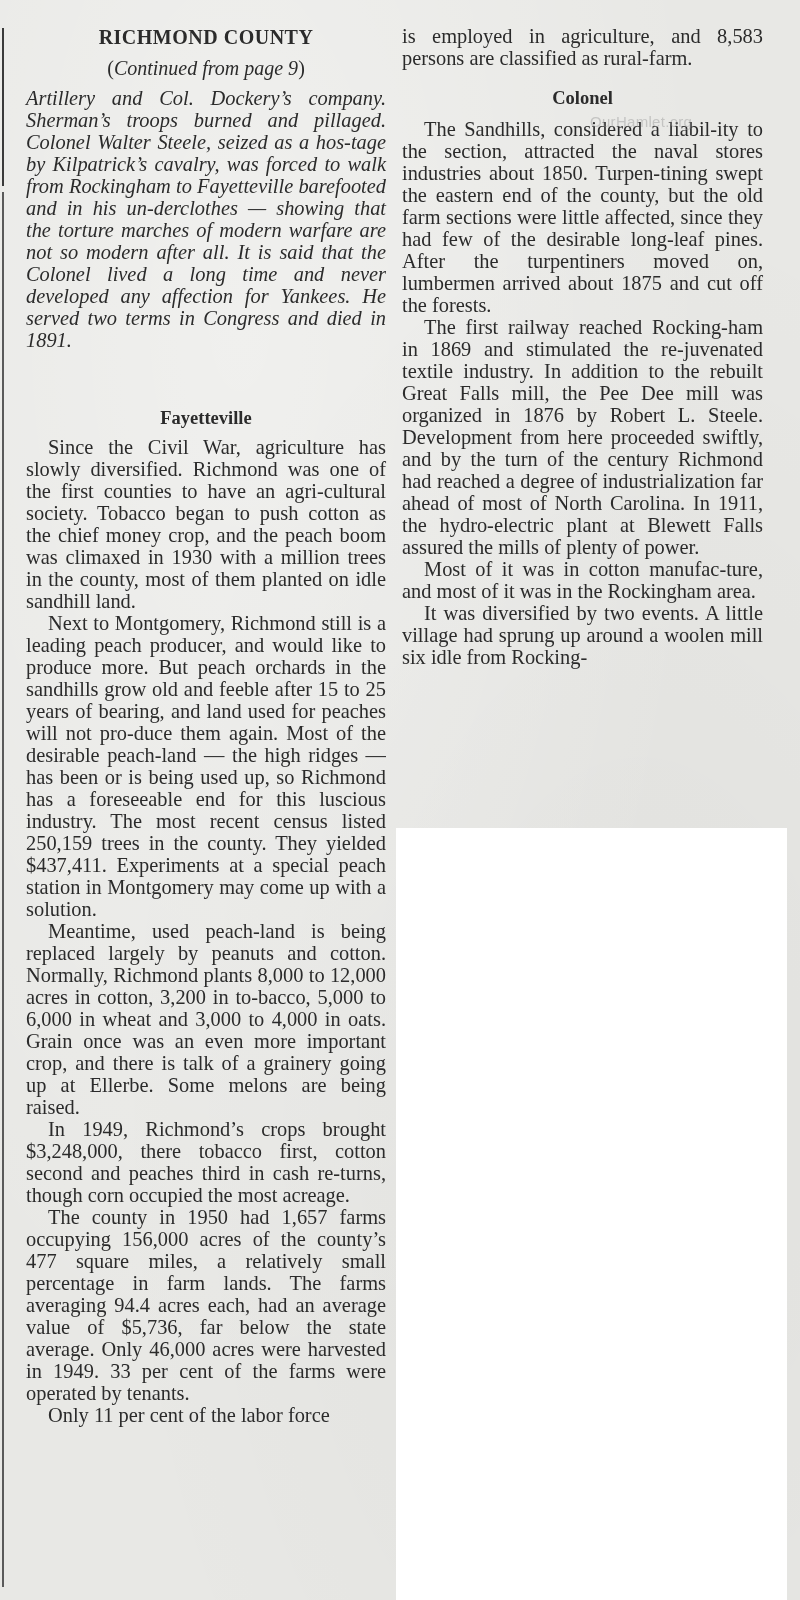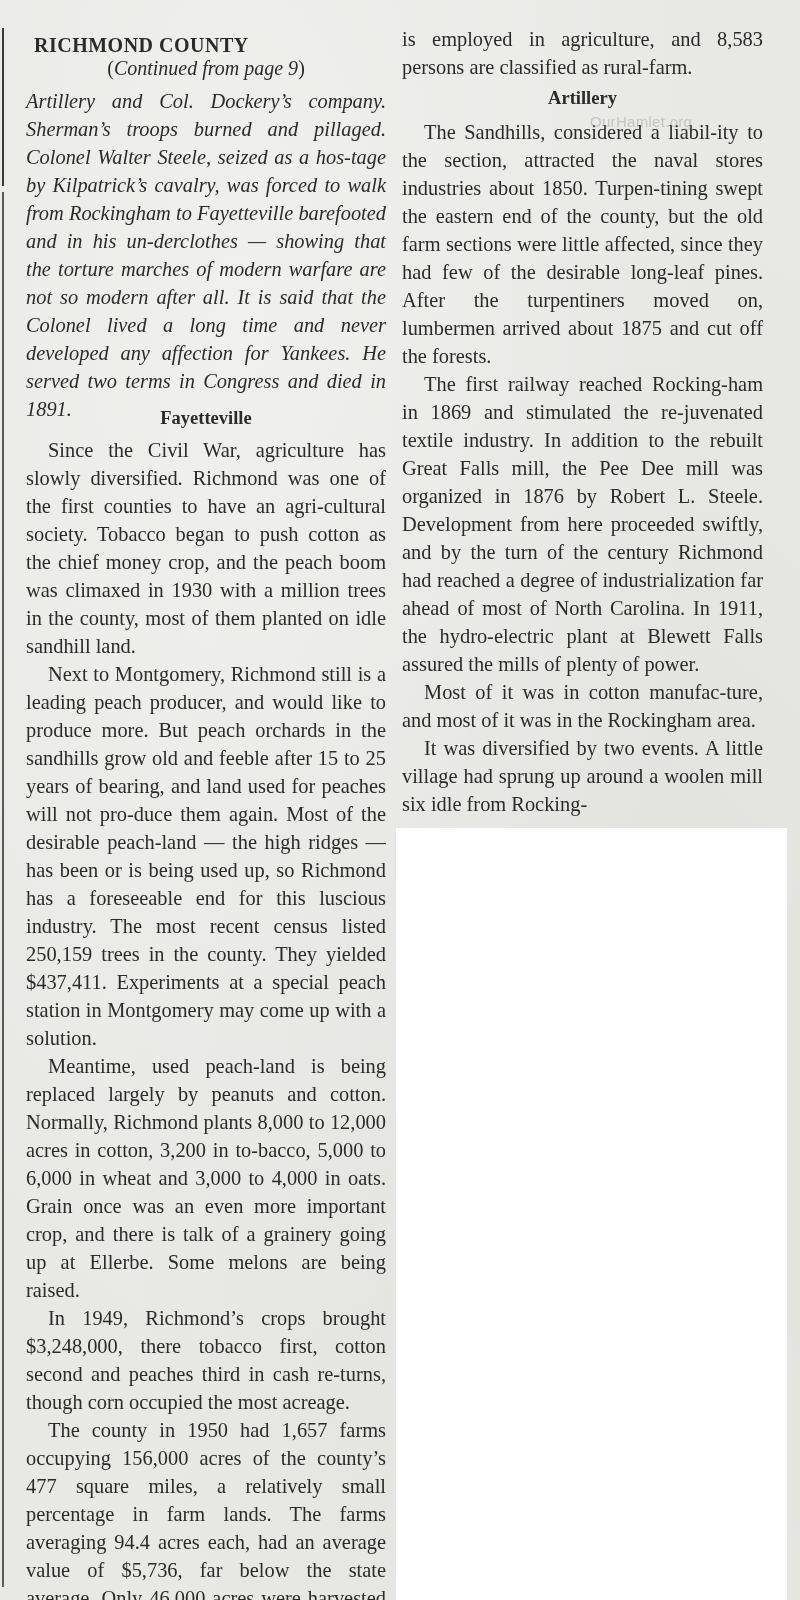--- a/index.html
+++ b/index.html
@@ -45,23 +45,24 @@
     }
     .col-left {
       left: 26px;
       width: 360px;
     }
     .col-right {
       left: 402px;
       width: 361px;
     }
     .heading {
+      text-align: center;
       font-weight: bold;
       font-size: 19px;
-      margin: 8px;
+      margin: 0;
       letter-spacing: 0.2px;
     }
     .main-title {
       position: absolute;
       top: 26px;
       left: 0;
       right: 0;
       font-size: 20px;
       letter-spacing: 0.5px;
     }
@@ -77,21 +78,21 @@
       font-style: italic;
     }
     .body-block {
       position: absolute;
       left: 0;
       right: 0;
     }
     p.para {
       margin: 0;
       font-size: 20.4px;
-      line-height: 28px;
+      line-height: 22px;
       text-align: justify;
       text-align-last: left;
       hyphens: manual;
     }
     p.para.indent {
       text-indent: 22px;
     }
     .subhead {
       text-align: center;
       font-weight: bold;
@@ -146,21 +147,21 @@
       <p class="para indent">Only 11 per cent of the labor force</p>
     </div>
   </div>
 
   <div class="column col-right" style="height:830px;">
     <div class="body-block" style="top:25px;">
       <p class="para">is employed in agriculture, and 8,583 persons are classified as rural-farm.</p>
     </div>
 
     <div class="body-block" style="top:88px;">
-      <h2 class="subhead">Artillery</h2>
+      <h2 class="subhead">Colonel</h2>
       <div style="height:9px;"></div>
       <p class="para indent">The Sandhills, considered a liabil-ity to the section, attracted the naval stores industries about 1850. Turpen-tining swept the eastern end of the county, but the old farm sections were little affected, since they had few of the desirable long-leaf pines. After the turpentiners moved on, lumbermen arrived about 1875 and cut off the forests.</p>
       <p class="para indent">The first railway reached Rocking-ham in 1869 and stimulated the re-juvenated textile industry. In addition to the rebuilt Great Falls mill, the Pee Dee mill was organized in 1876 by Robert L. Steele. Development from here proceeded swiftly, and by the turn of the century Richmond had reached a degree of industrialization far ahead of most of North Carolina. In 1911, the hydro-electric plant at Blewett Falls assured the mills of plenty of power.</p>
       <p class="para indent">Most of it was in cotton manufac-ture, and most of it was in the Rockingham area.</p>
       <p class="para indent">It was diversified by two events. A little village had sprung up around a woolen mill six idle from Rocking-</p>
     </div>
   </div>
 
   <div class="watermark">OurHamlet.org</div>
 

